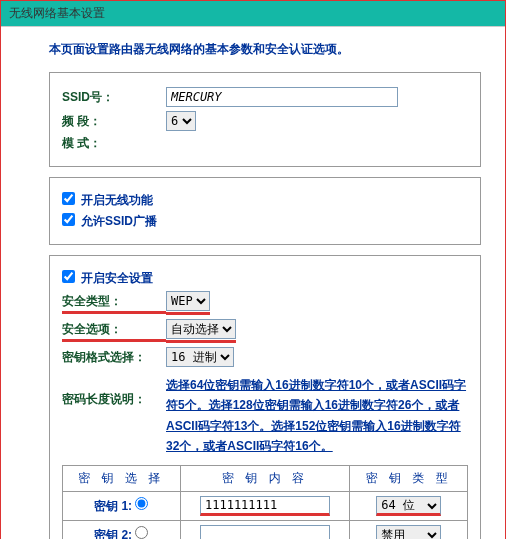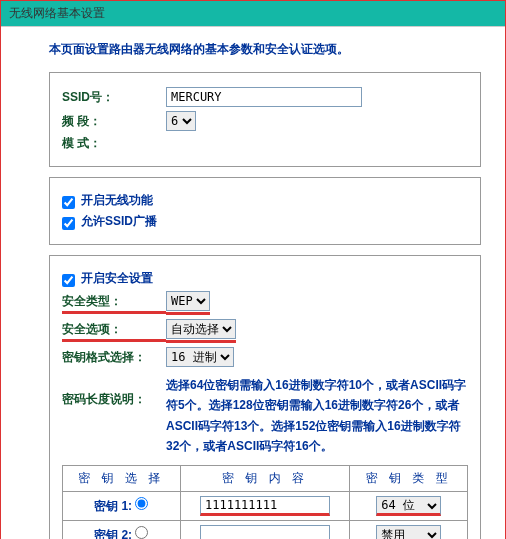--- a/index.html
+++ b/index.html
@@ -5,27 +5,27 @@
 * { box-sizing: border-box; margin: 0; padding: 0; }
 body { font-family: "SimSun", "宋体", sans-serif; font-size: 12px; background: #fff; }
 .outer { width: 506px; border: 1px solid #d33; position: relative; }
 .header { background: #14b8a6; padding: 4px 8px; color: #333; border-bottom: 1px solid #ccc; }
 .content { padding: 8px 24px 50px 48px; }
 .intro { color: #003399; font-weight: bold; margin: 6px 0 14px; }
 .panel { border: 1px solid #999; padding: 10px 12px; margin-bottom: 10px; }
 .row { display: flex; align-items: center; margin: 4px 0; }
 .label { color: #14532d; font-weight: bold; width: 104px; flex-shrink: 0; }
 input[type=text] { border: 1px solid #7f9db9; padding: 2px 4px; font-family: monospace; font-size: 12px; height: 20px; }
-.ssid-input { width: 196px; }
+.ssid-input { width: 232px; font-style: italic; }
 select { border: 1px solid #7f9db9; font-family: monospace; font-size: 12px; height: 20px; background: #eee; }
-.checkbox-row { display: flex; align-items: flex-end; margin: 4px 0; }
+.checkbox-row { display: flex; align-items: flex-start; margin: 4px 0; }
 .checkbox-row input { margin-right: 6px; }
 .checkbox-label { color: #003399; font-weight: bold; }
 .underline { border-bottom: 3px solid #d33; padding-bottom: 1px; display: inline-block; }
-.desc-text { color: #003399; font-weight: bold; line-height: 1.7; flex: 1; }
+.desc-text { color: #003399; font-weight: bold; line-height: 1.7; flex: 1; text-decoration: underline; }
 .key-table { border-collapse: collapse; width: 100%; margin-top: 8px; }
 .key-table th, .key-table td { border: 1px solid #999; padding: 4px 6px; text-align: center; color: #003399; font-weight: bold; }
 .key-table th { font-weight: normal; letter-spacing: 4px; }
 .key-input { width: 130px; }
 .key-input.hl { border-bottom: 3px solid #d33; }
 .type-select { width: 65px; }
 .type-select.hl { border-bottom: 3px solid #d33; }
 </style>
 </head>
 <body>

